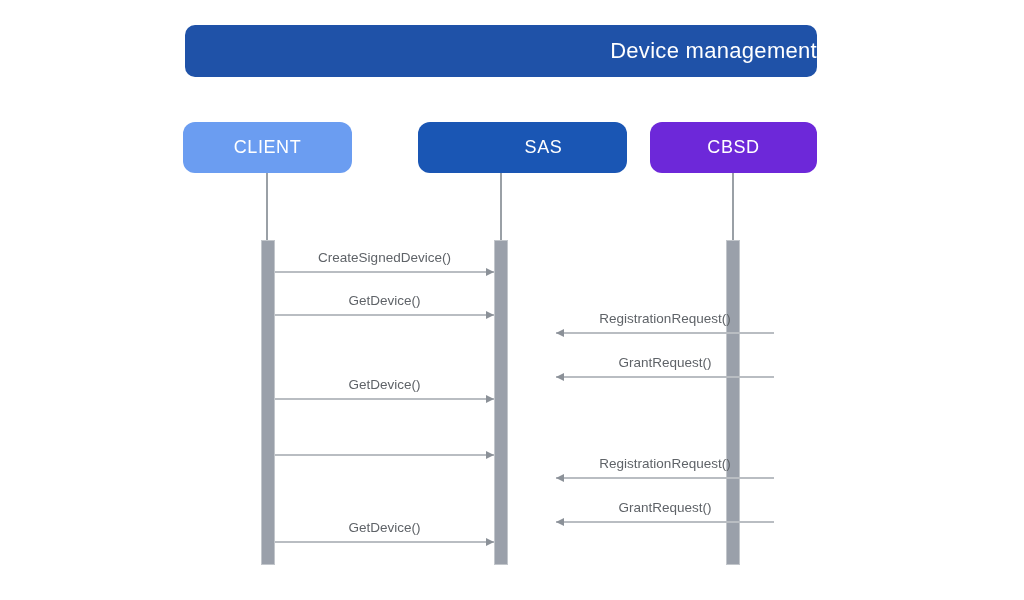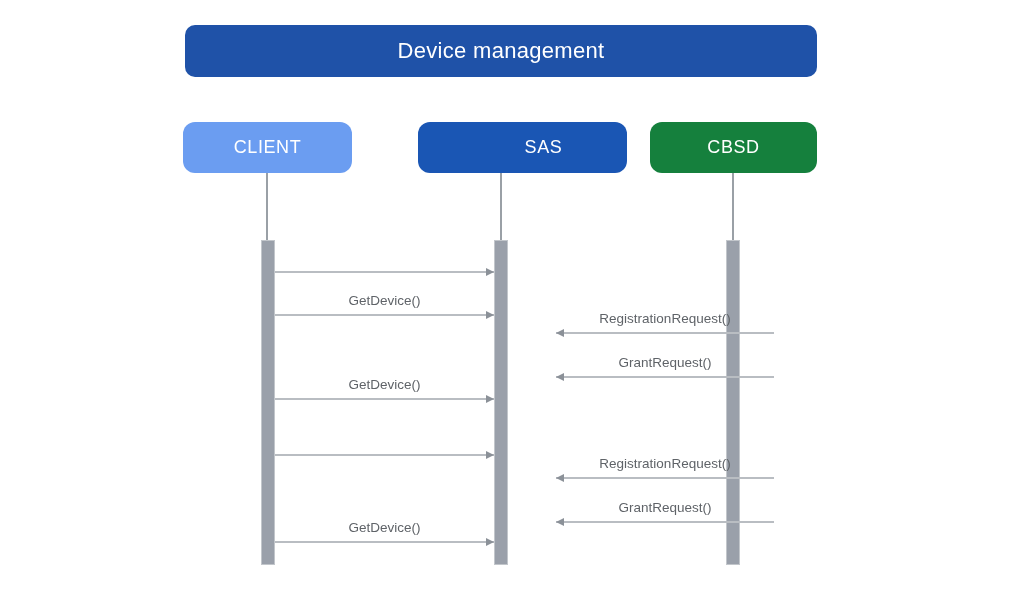--- a/index.html
+++ b/index.html
@@ -19,21 +19,21 @@
   .title-bar {
     position: absolute;
     left: 185px;
     top: 25px;
     width: 632px;
     height: 52px;
     background: #1f52a8;
     border-radius: 10px;
     display: flex;
     align-items: center;
-    justify-content: center;
+    justify-content: flex-end;
     color: #ffffff;
     font-size: 22px;
     font-weight: 500;
     letter-spacing: 0.3px;
   }
   
   .actor {
     position: absolute;
     top: 122px;
     height: 51px;
@@ -116,33 +116,34 @@
   <div class="title-bar" style="background: rgb(31, 82, 168);">
     <span>Device management</span>
   </div>
 
   <div class="actor actor-client" style="background: rgb(107, 157, 241);">
     <span>CLIENT</span>
   </div>
   <div class="actor actor-sas" style="background: rgb(26, 86, 180);">
     <span>SAS</span>
   </div>
-  <div class="actor actor-cbsd" style="background: #15803d; justify-content: center;">
+  <div class="actor actor-cbsd" style="background: #6d28d9; justify-content: center;">
     <span>CBSD</span>
   </div>
 
   <div class="lifeline lifeline-client" style="background: rgb(154, 160, 166);"></div>
   <div class="lifeline lifeline-sas" style="background: rgb(154, 160, 166);"></div>
   <div class="lifeline lifeline-cbsd" style="background: rgb(154, 160, 166);"></div>
 
   <div class="activation activation-client" style="background: rgb(154, 160, 170);"></div>
   <div class="activation activation-sas" style="background: rgb(154, 160, 170);"></div>
   <div class="activation activation-cbsd" style="background: rgb(154, 160, 170);"></div>
 
   <div class="msg lane-a arrow-right" style="top:250px">
+    <div class="msg-label">CreateSignedDevice()</div>
     <div class="msg-line"></div>
     <div class="msg-head"></div>
   </div>
 
   <div class="msg lane-a arrow-right" style="top:293px">
     <div class="msg-label">GetDevice()</div>
     <div class="msg-line"></div>
     <div class="msg-head"></div>
   </div>
 

